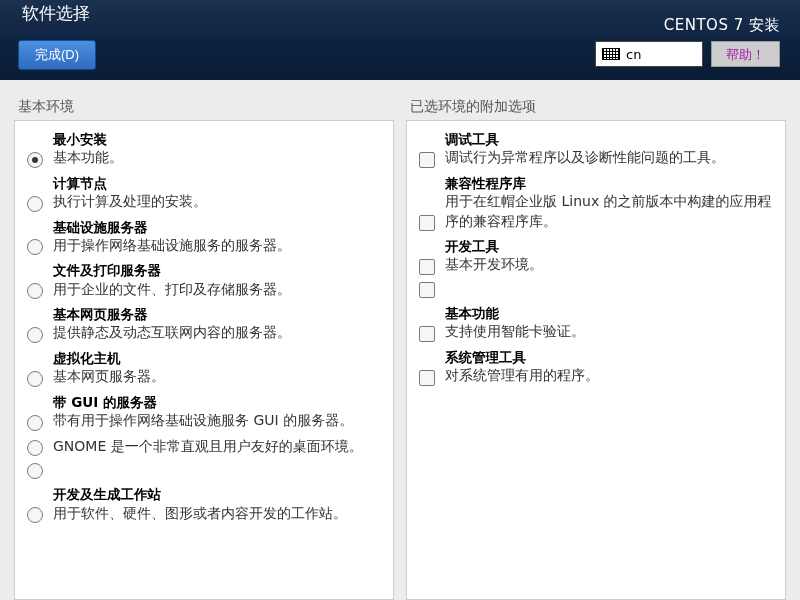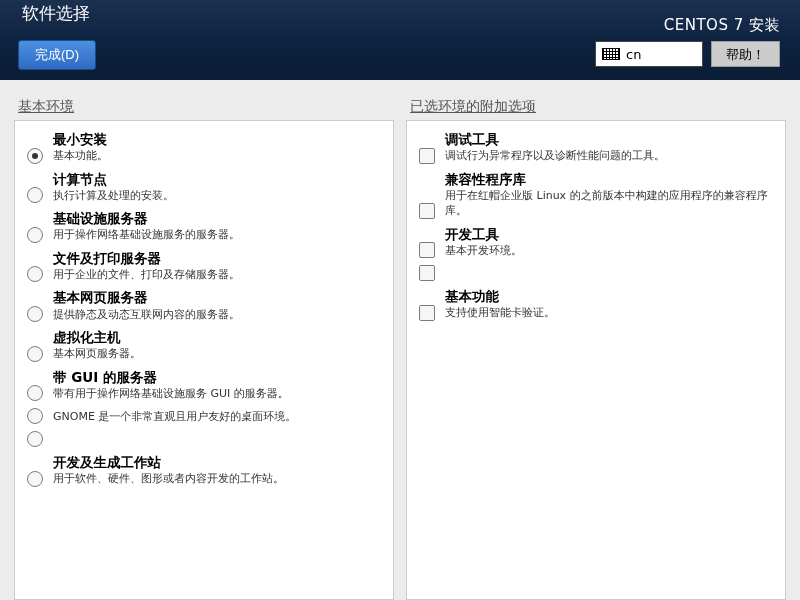--- a/index.html
+++ b/index.html
@@ -44,34 +44,34 @@
     width: 108px; height: 26px;
   }
   .kb-icon {
     width: 18px; height: 12px; border: 1px solid #000;
     display: inline-block; position: relative;
     background: repeating-linear-gradient(90deg, #000 0 1px, transparent 1px 3px),
                 repeating-linear-gradient(0deg, #000 0 1px, transparent 1px 3px);
     background-size: 3px 3px;
   }
   .help-btn {
-    background: #ccc; border: 1px solid #999; color: #000000;
+    background: #ccc; border: 1px solid #999; color: #a21caf;
     padding: 4px 14px; height: 26px; cursor: pointer;
     font-size: 13px;
   }
 
   .content {
     display: flex; height: calc(600px - 80px);
     padding: 18px 14px 0 14px; gap: 12px;
   }
   .pane {
     flex: 1; display: flex; flex-direction: column;
   }
   .pane-title {
-    font-size: 14px; color: #555; padding: 0 4px 4px 4px; text-decoration: underline;
+    font-size: 14px; color: #555; padding: 0 4px 4px 4px;
   }
   .pane-body {
     border: 1px solid #ccc; background: #fff;
     flex: 1; overflow-y: auto; padding: 6px 2px;
   }
   .option {
     display: flex; align-items: flex-end;
     padding: 3px 8px 3px 10px;
   }
   .ctrl {
@@ -86,21 +86,21 @@
   .radio.selected::after {
     content: ""; width: 6px; height: 6px; border-radius: 50%;
     background: #333;
   }
   .checkbox {
     border: 1px solid #7a7a7a; border-radius: 2px;
     background: #f6f6f6;
   }
   .opt-text { display: flex; flex-direction: column; }
   .opt-text .name { font-weight: bold; font-size: 13.5px; line-height: 1.35; }
-  .opt-text .desc { font-size: 11px; color: #333; line-height: 1.4; }
+  .opt-text .desc { font-size: 14px; color: #333; line-height: 1.4; }
   .pane-body::-webkit-scrollbar { width: 10px; }
   .pane-body::-webkit-scrollbar-track { background: #eee; }
   .pane-body::-webkit-scrollbar-thumb { background: #bdbdbd; border-radius: 5px; }
 </style>
 </head>
 <body>
 
 <div class="header">
   <div class="title">软件选择</div>
   <button class="done-btn">完成(D)</button>
@@ -214,15 +214,22 @@
         <div class="option">
           <div class="ctrl checkbox"></div>
         </div>
         <div class="option">
           <div class="ctrl checkbox"></div>
           <div class="opt-text">
             <div class="name">基本功能</div>
             <div class="desc">支持使用智能卡验证。</div>
           </div>
         </div>
+        <div class="option">
+          <div class="ctrl checkbox"></div>
+          <div class="opt-text">
+            <div class="name">系统管理工具</div>
+            <div class="desc">对系统管理有用的程序。</div>
+          </div>
+        </div>
       </div>
   </div>
 </div>
 
 </body></html>

